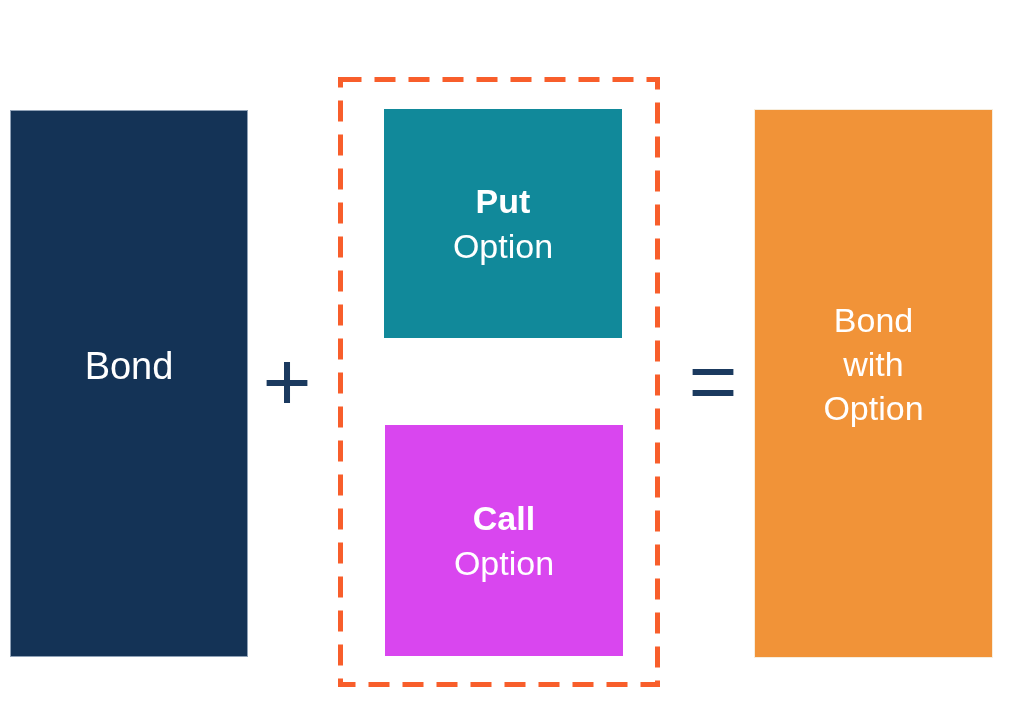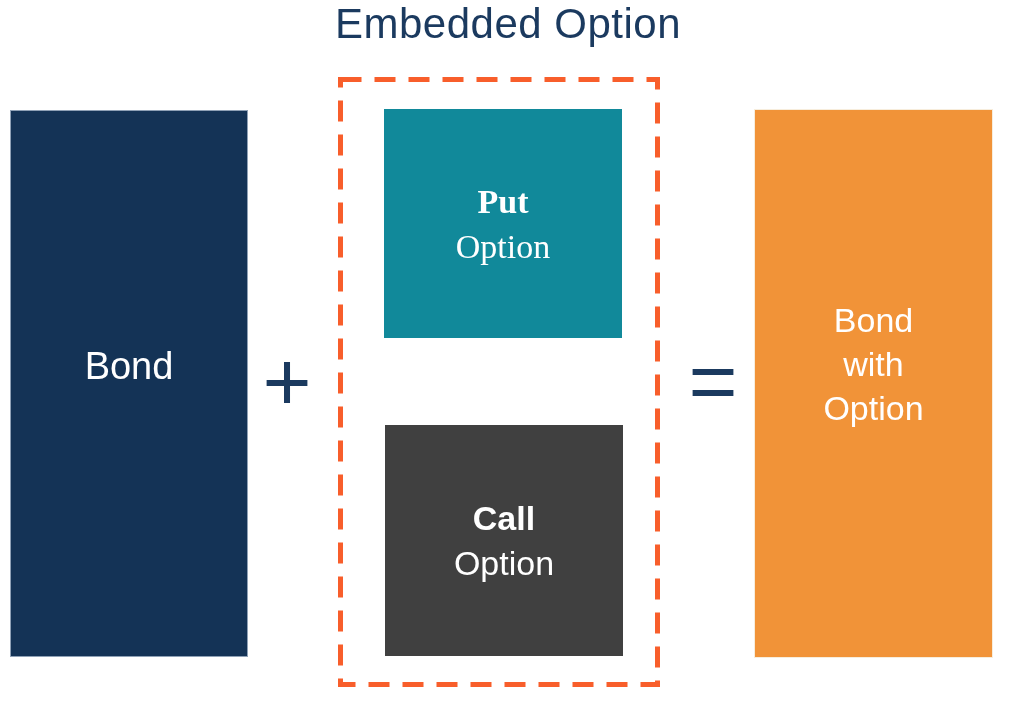--- a/index.html
+++ b/index.html
@@ -48,28 +48,27 @@
     font-size: 38px;
   }
   .block-put {
     left: 384px;
     top: 109px;
     width: 238px;
     height: 229px;
     background: #11899A;
     font-size: 34px;
     line-height: 45px;
-    font-family: Liberation Serif, serif;
   }
   .block-call {
     left: 385px;
     top: 425px;
     width: 238px;
     height: 231px;
-    background: #404040;
+    background: #d946ef;
     font-size: 34px;
     line-height: 45px;
   }
   .block-result {
     left: 754px;
     top: 109px;
     width: 239px;
     height: 549px;
     background: #F19338;
     border: 1px solid #F7EDDC;
@@ -116,21 +115,20 @@
     position: absolute;
     left: 338px;
     top: 77px;
   }
 </style>
 </head>
 <body>
 
 <div class="canvas">
 
-  <h1 class="title">Embedded Option</h1>
 
   <div class="block block-bond">
     <span>Bond</span>
   </div>
 
   <span class="op op-plus">+</span>
 
   <svg class="group-border" width="322" height="610" viewBox="0 0 322 610" aria-hidden="true">
     <rect x="2.5" y="2.5" width="317" height="605" fill="none" stroke-width="5" stroke-dasharray="21 13" stroke="#F85E2B"></rect>
   </svg>

